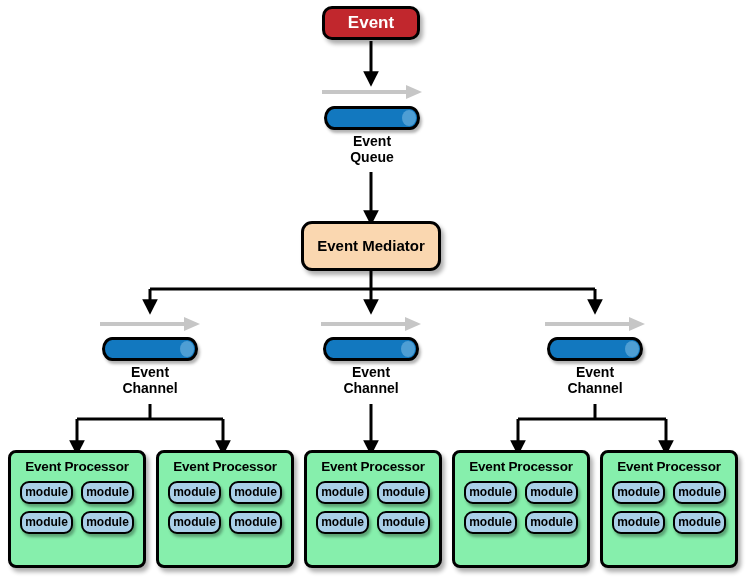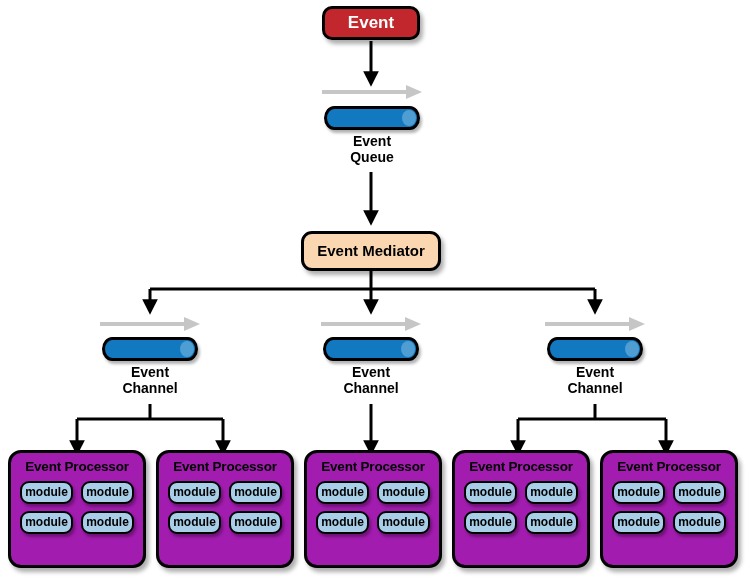--- a/index.html
+++ b/index.html
@@ -45,23 +45,23 @@
     color: #ffffff;
     font-size: 17px;
     border-radius: 10px;
   }
   .node-mediator {
     background: #fad7b0;
     color: #000000;
     font-size: 15px;
   }
   .node-processor {
-    background: #a21caf;
-    color: #000000;
-    border-radius: 13px;
+    background: #86efac;
+    color: #000000;
+    border-radius: 8px;
     display: block;
   }
   .proc-title {
     font-size: 13.5px;
     color: #000000;
     text-align: center;
     padding-top: 7px;
     letter-spacing: -0.2px;
   }
   .module-grid {
@@ -158,21 +158,21 @@
       <path d="M 2 8 L 88 8" stroke="#c6c6c6" stroke-width="4" fill="none"></path>
       <path d="M 86 1 L 102 8 L 86 15 z" fill="#c6c6c6"></path>
     </svg>
     <div class="pipe" style="left:4px; top:22px; width:96px; height:24px;">
       <div class="pipe-cap"></div>
     </div>
     <div class="pipe-label" style="left:0px; top:50px; width:104px;">Event
 Queue</div>
   </div>
 
-  <div class="node node-mediator" style="left:301px; top:231px; width:140px; height:40px;">
+  <div class="node node-mediator" style="left:301px; top:221px; width:140px; height:50px;">
     <span>Event Mediator</span>
   </div>
 
   <div class="pipe-group" style="left:98px; top:316px; width:104px; height:90px;">
     <svg class="pipe-arrow" width="104" height="16" viewBox="0 0 104 16" xmlns="http://www.w3.org/2000/svg">
       <path d="M 2 8 L 88 8" stroke="#c6c6c6" stroke-width="4" fill="none"></path>
       <path d="M 86 1 L 102 8 L 86 15 z" fill="#c6c6c6"></path>
     </svg>
     <div class="pipe" style="left:4px; top:21px; width:96px; height:24px;">
       <div class="pipe-cap"></div>

